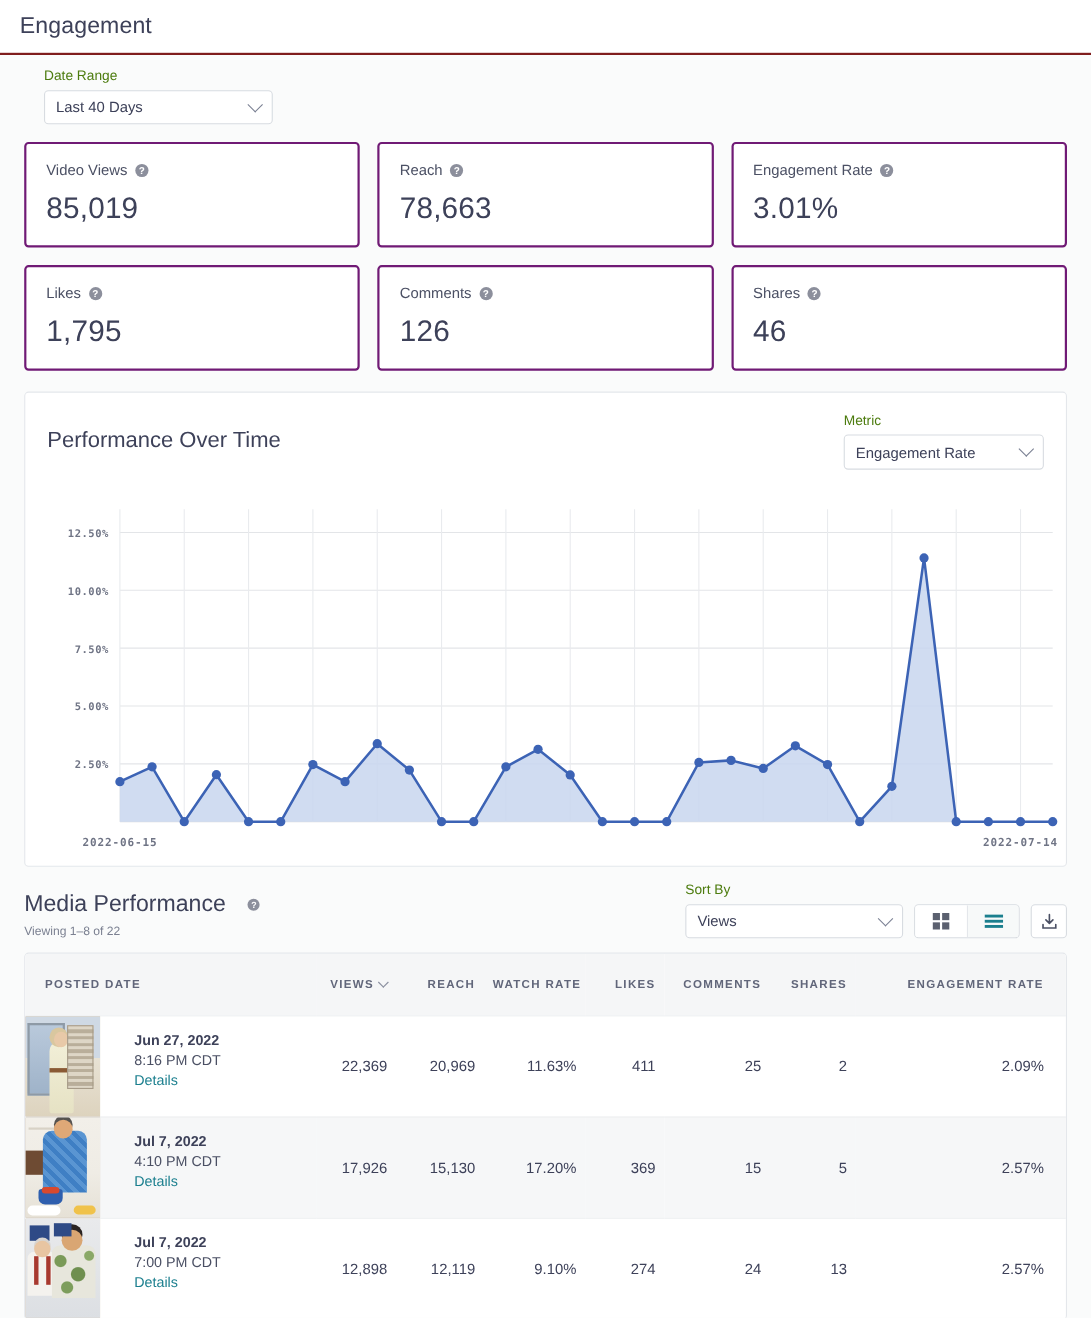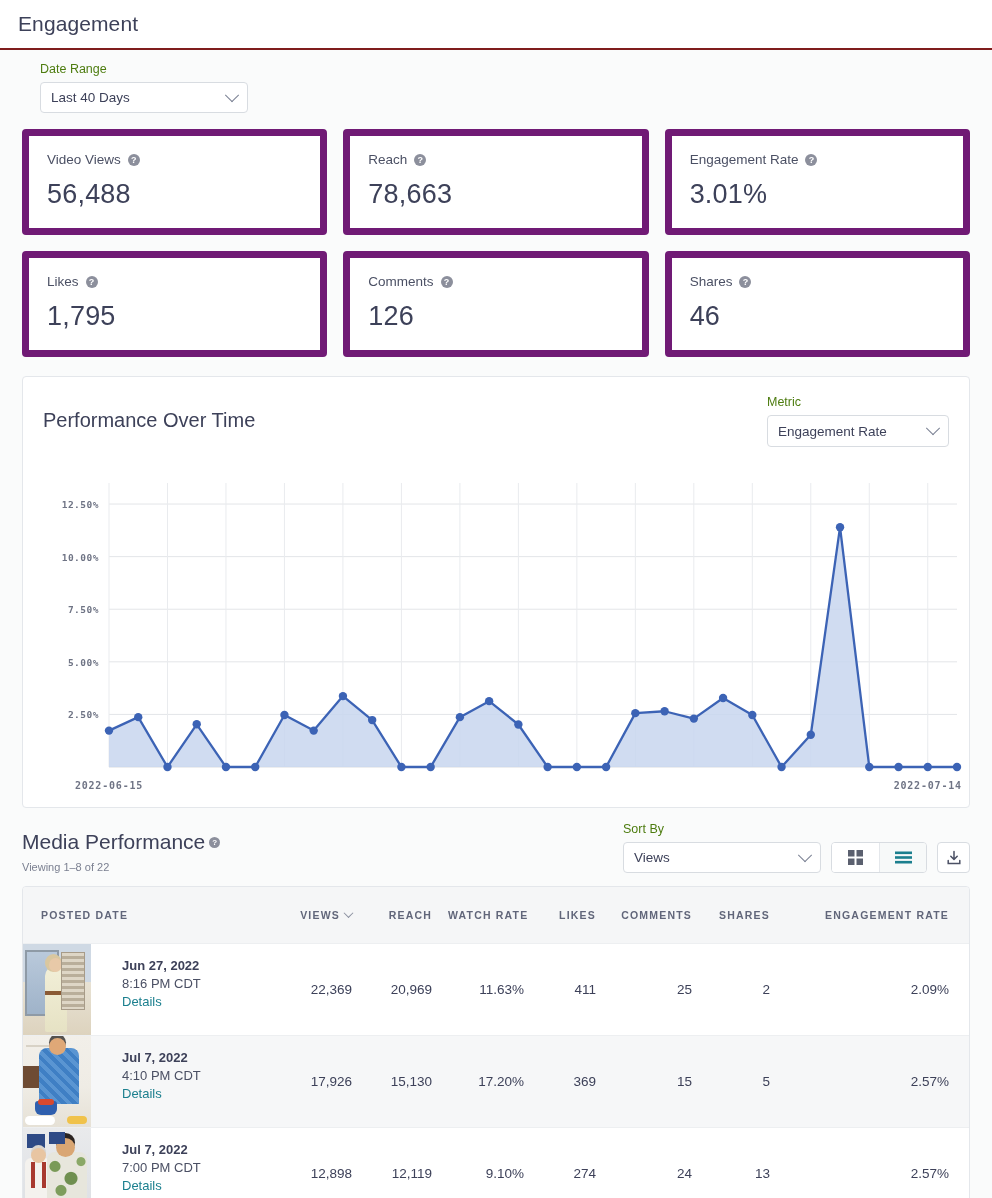--- a/index.html
+++ b/index.html
@@ -58,21 +58,21 @@
 
   
   .kpi-grid {
     display: grid;
     grid-template-columns: repeat(3, 1fr);
     gap: 16px;
     padding: 8px 22px 0 22px;
   }
   .kpi-card {
     background: #fff;
-    border: 7px solid #701a75;
+    border: 2px solid #701a75;
     border-radius: 4px;
     padding: 16px 18px 18px 18px;
     min-height: 96px;
   }
   .kpi-label-row { display: flex; align-items: center; gap: 7px; }
   .kpi-label { font-size: 13.5px; color: #4b5064; }
   .help-icon {
     width: 12px; height: 12px; border-radius: 50%;
     background: #8c8f9c; color: #fff;
     font-size: 9px; line-height: 12px; text-align: center;
@@ -101,21 +101,21 @@
   .chart-head { display: flex; justify-content: space-between; align-items: flex-start; }
   .chart-title { font-size: 20px; color: #3d4159; margin-top: 14px; }
   .metric-wrap { width: 182px; }
   .metric-wrap .select-box { width: 182px; height: 32px; }
   .chart-area { position: relative; margin-top: 18px; height: 330px; }
   .chart-svg { display: block; }
 
   
   .media-section { padding: 14px 22px 0 22px; }
   .media-head { display: flex; justify-content: space-between; align-items: flex-end; }
-  .media-title-row { display: flex; align-items: center; gap: 4px; }
+  .media-title-row { display: flex; align-items: center; gap: 20px; }
   .media-title { font-size: 21px; color: #3d4159; }
   .media-sub { font-size: 11px; color: #7b8091; margin-top: 7px; }
   .media-controls { display: flex; align-items: flex-end; gap: 10px; }
   .sortby-wrap .select-box { width: 198px; height: 31px; }
   .view-toggle {
     display: flex; height: 31px;
     border: 1px solid #d8dce1; border-radius: 4px;
     overflow: hidden; background: #fff;
   }
   .vt-btn {
@@ -234,21 +234,21 @@
     <span class="chev"></span>
   </div>
 </div>
 
 <div class="kpi-grid">
   <div class="kpi-card">
     <div class="kpi-label-row">
       <span class="kpi-label">Video Views</span>
       <span class="help-icon">?</span>
     </div>
-    <div class="kpi-value">56,488</div>
+    <div class="kpi-value">85,019</div>
   </div>
   <div class="kpi-card">
     <div class="kpi-label-row">
       <span class="kpi-label">Reach</span>
       <span class="help-icon">?</span>
     </div>
     <div class="kpi-value">78,663</div>
   </div>
   <div class="kpi-card">
     <div class="kpi-label-row">

